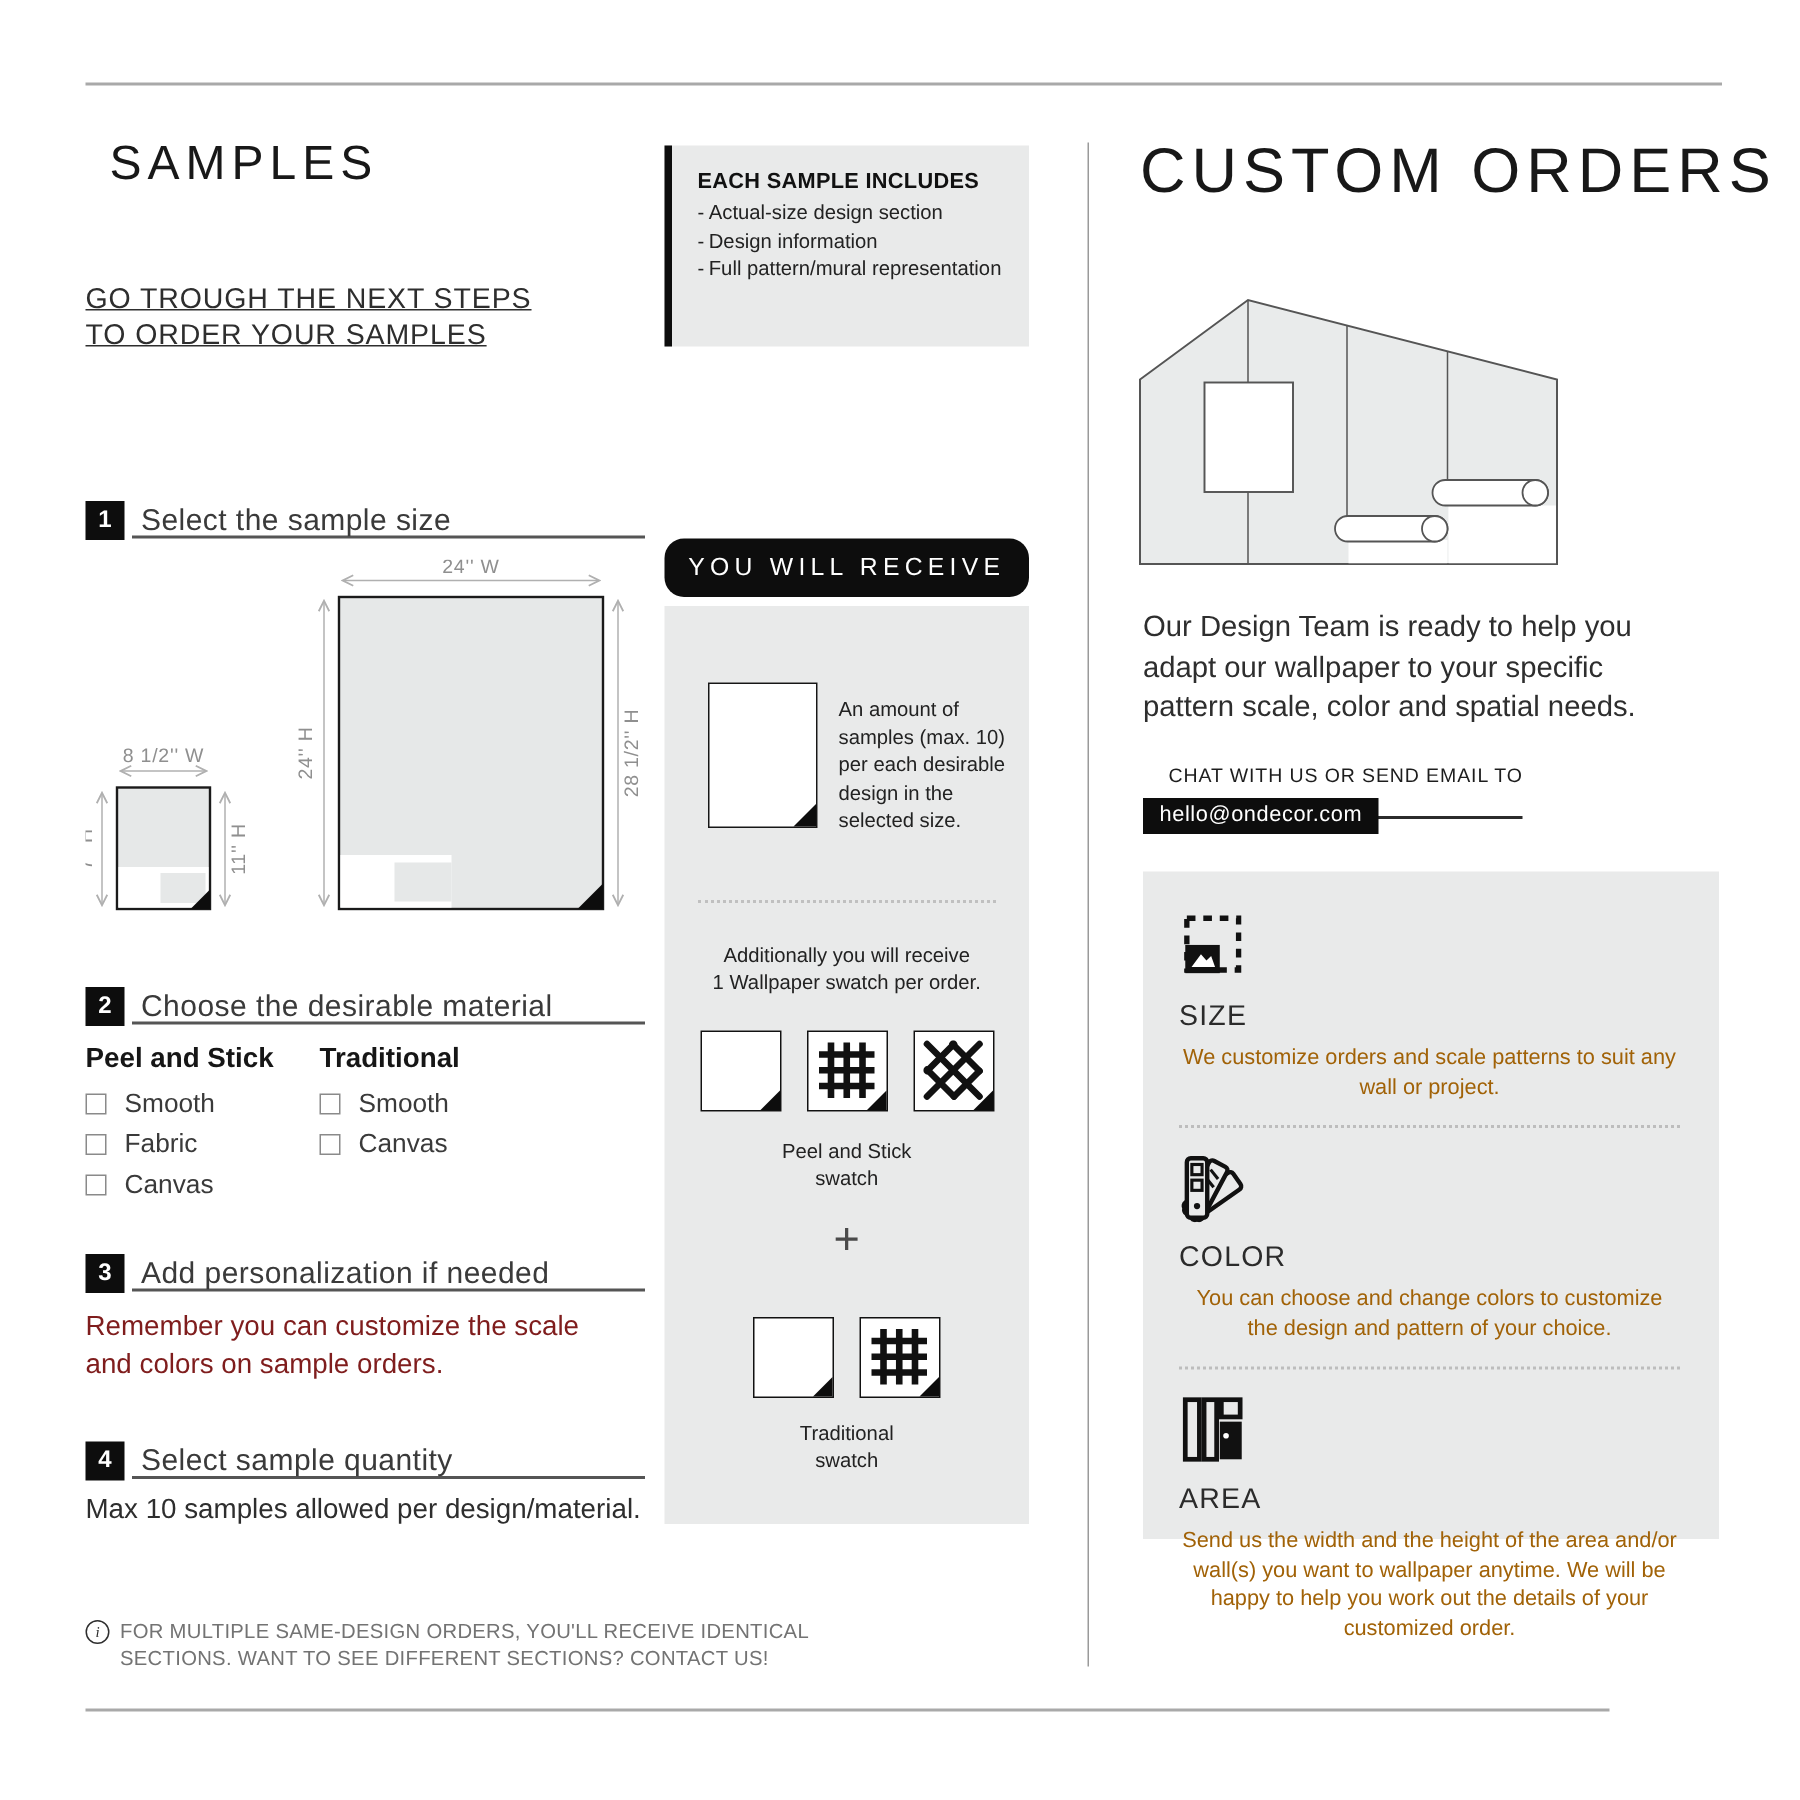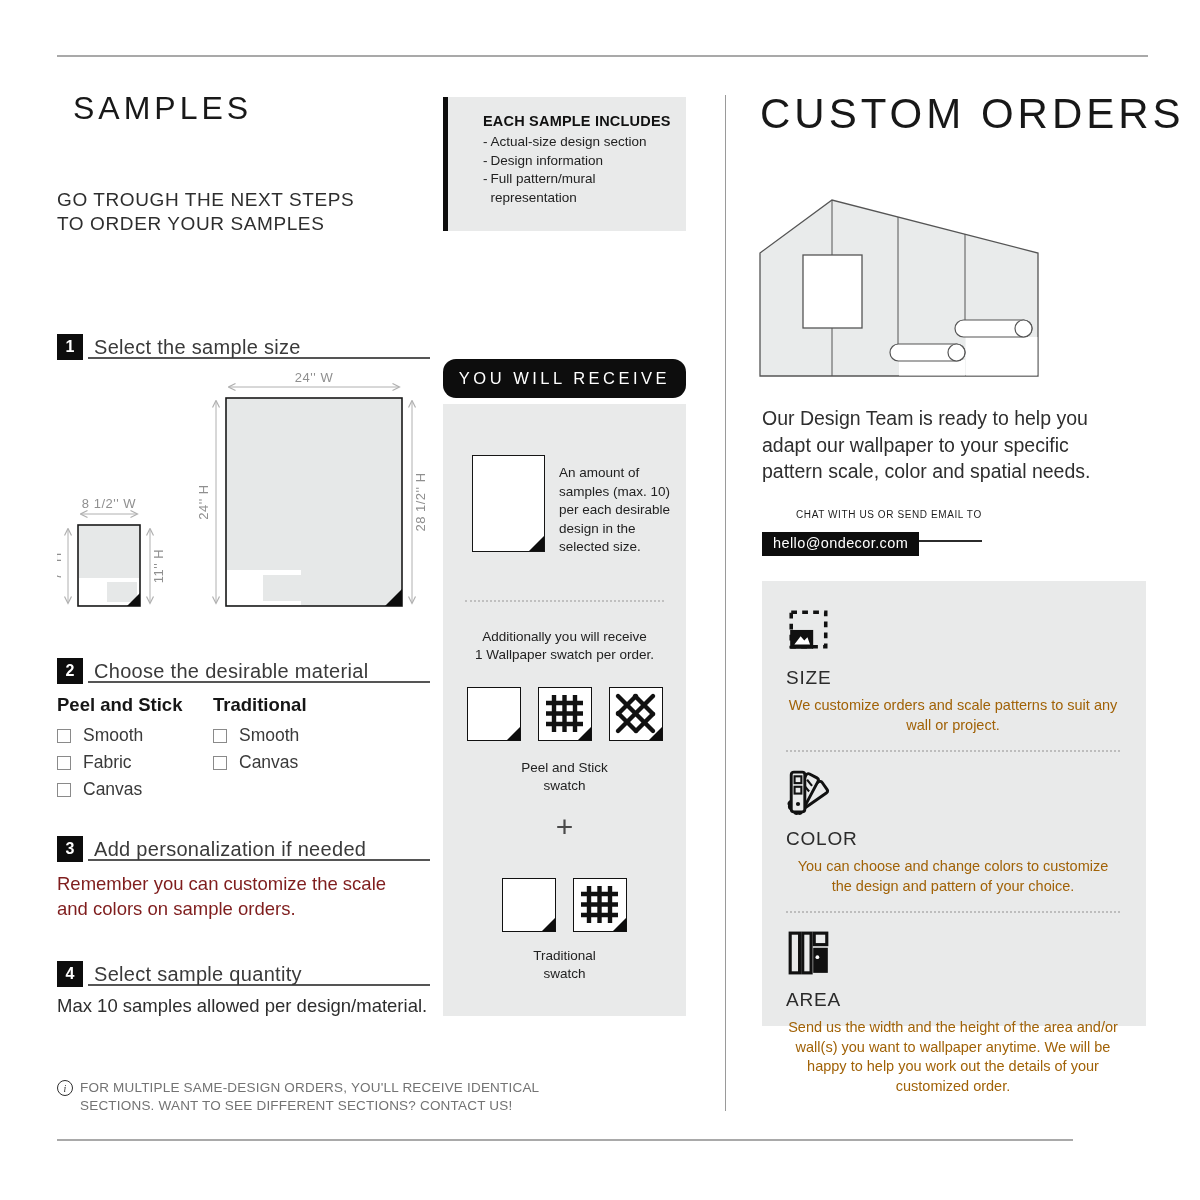--- a/index.html
+++ b/index.html
@@ -8,21 +8,21 @@
 
   
   .hr-top{position:absolute;left:57px;top:55px;width:1091px;height:2px;background:#a9a9a9;}
   .hr-bottom{position:absolute;left:57px;top:1139px;width:1016px;height:2px;background:#a9a9a9;}
   .v-divider{position:absolute;left:725px;top:95px;width:1px;height:1016px;background:#9a9a9a;}
 
   
   .samples-title{position:absolute;left:55px;top:90px;font-size:32px;letter-spacing:4px;
                  color:#181818;font-weight:400;margin-left:18px;}
   .samples-intro{position:absolute;left:57px;top:188px;font-size:19px;line-height:24px;
-                 letter-spacing:.6px;color:#2e2e2e;white-space:pre-line;}
+                 letter-spacing:.6px;color:#2e2e2e;white-space:pre-line;text-decoration:underline;}
 
   .step{position:absolute;left:57px;width:373px;}
   .step1{top:334px;}.step2{top:658px;}.step3{top:836px;}.step4{top:961px;}
   .step-head{display:flex;align-items:center;gap:11px;}
   .step-num{width:26px;height:26px;background:#0d0d0d;color:#fff;font-size:16px;font-weight:700;
             display:flex;align-items:center;justify-content:center;flex:0 0 26px;}
   .step-label{font-size:20px;color:#3a3a3a;letter-spacing:.3px;}
   .step-rule{margin-left:31px;width:342px;height:2px;background:#555;margin-top:-3px;}
 
   .materials{position:absolute;left:57px;top:694px;display:flex;}
@@ -38,21 +38,21 @@
   .footer{position:absolute;left:57px;top:1079px;display:flex;gap:7px;}
   .info-circle{width:14px;height:14px;border:1.4px solid #2e2e2e;border-radius:50%;
                display:flex;align-items:center;justify-content:center;flex:0 0 14px;
                font-family:"Liberation Serif",serif;font-style:italic;font-size:10px;
                color:#2e2e2e;margin-top:1px;}
   .footer-text{font-size:13.5px;line-height:18px;color:#737373;letter-spacing:.2px;white-space:pre-line;}
 
   
   .includes-box{position:absolute;left:443px;top:97px;width:243px;height:134px;
                 background:#e9eaea;border-left:5px solid #0d0d0d;box-sizing:border-box;
-                padding:16px 10px 0 35px;}
+                padding:16px 10px 0 17px;}
   .includes-title{font-size:14.5px;font-weight:700;color:#111;letter-spacing:.2px;margin-bottom:4px;}
   .includes-item{display:flex;font-size:13.5px;line-height:18.5px;color:#222;}
   .includes-item .dash{margin-right:3px;}
 
   .receive-bar{position:absolute;left:443px;top:359px;width:243px;height:39px;background:#0d0d0d;
                color:#fff;display:flex;align-items:center;justify-content:center;
                font-size:16.5px;letter-spacing:3.5px;border-radius:13px;}
   .receive-panel{position:absolute;left:443px;top:404px;width:243px;height:612px;background:#e9eaea;}
   .sheet{position:absolute;left:29px;top:51px;width:71px;height:95px;background:#fff;
          border:1.3px solid #161616;}
@@ -73,21 +73,21 @@
   .lbl1{top:355px;}.lbl2{top:543px;}
   .plus{position:absolute;left:0;top:406px;width:100%;text-align:center;font-size:30px;
         color:#4a4a4a;font-weight:400;}
 
   
   .custom-title{position:absolute;left:760px;top:90px;font-size:42px;letter-spacing:4px;
                 color:#181818;font-weight:500;}
   .house{position:absolute;left:757px;top:190px;}
   .custom-intro{position:absolute;left:762px;top:405px;font-size:19.5px;line-height:26.5px;
                 color:#2e2e2e;white-space:pre-line;}
-  .chat-label{position:absolute;left:796px;top:509px;display:inline-block;font-size:10px;
+  .chat-label{position:absolute;left:779px;top:509px;display:inline-block;font-size:13px;
               letter-spacing:.6px;color:#1d1d1d;padding-bottom:20px;border-bottom:2px solid #2b2b2b;}
   .email-badge{position:absolute;left:762px;top:532px;background:#0d0d0d;color:#fff;
                font-size:14.5px;letter-spacing:.4px;padding:3px 11px 5px;cursor:pointer;}
 
   .features-panel{position:absolute;left:762px;top:581px;width:384px;height:445px;
                   background:#e9eaea;box-sizing:border-box;padding:27px 26px 0 24px;}
   .f-icon{margin-bottom:13px;height:46px;}
   .f-title{font-size:19px;color:#2b2b2b;letter-spacing:.8px;margin-bottom:7px;}
   .f-text{font-size:14.5px;line-height:19.5px;color:#a16207;text-align:center;}
   .f-div{border-top:2px dotted #bdbdbd;margin:15px 0 17px;}

